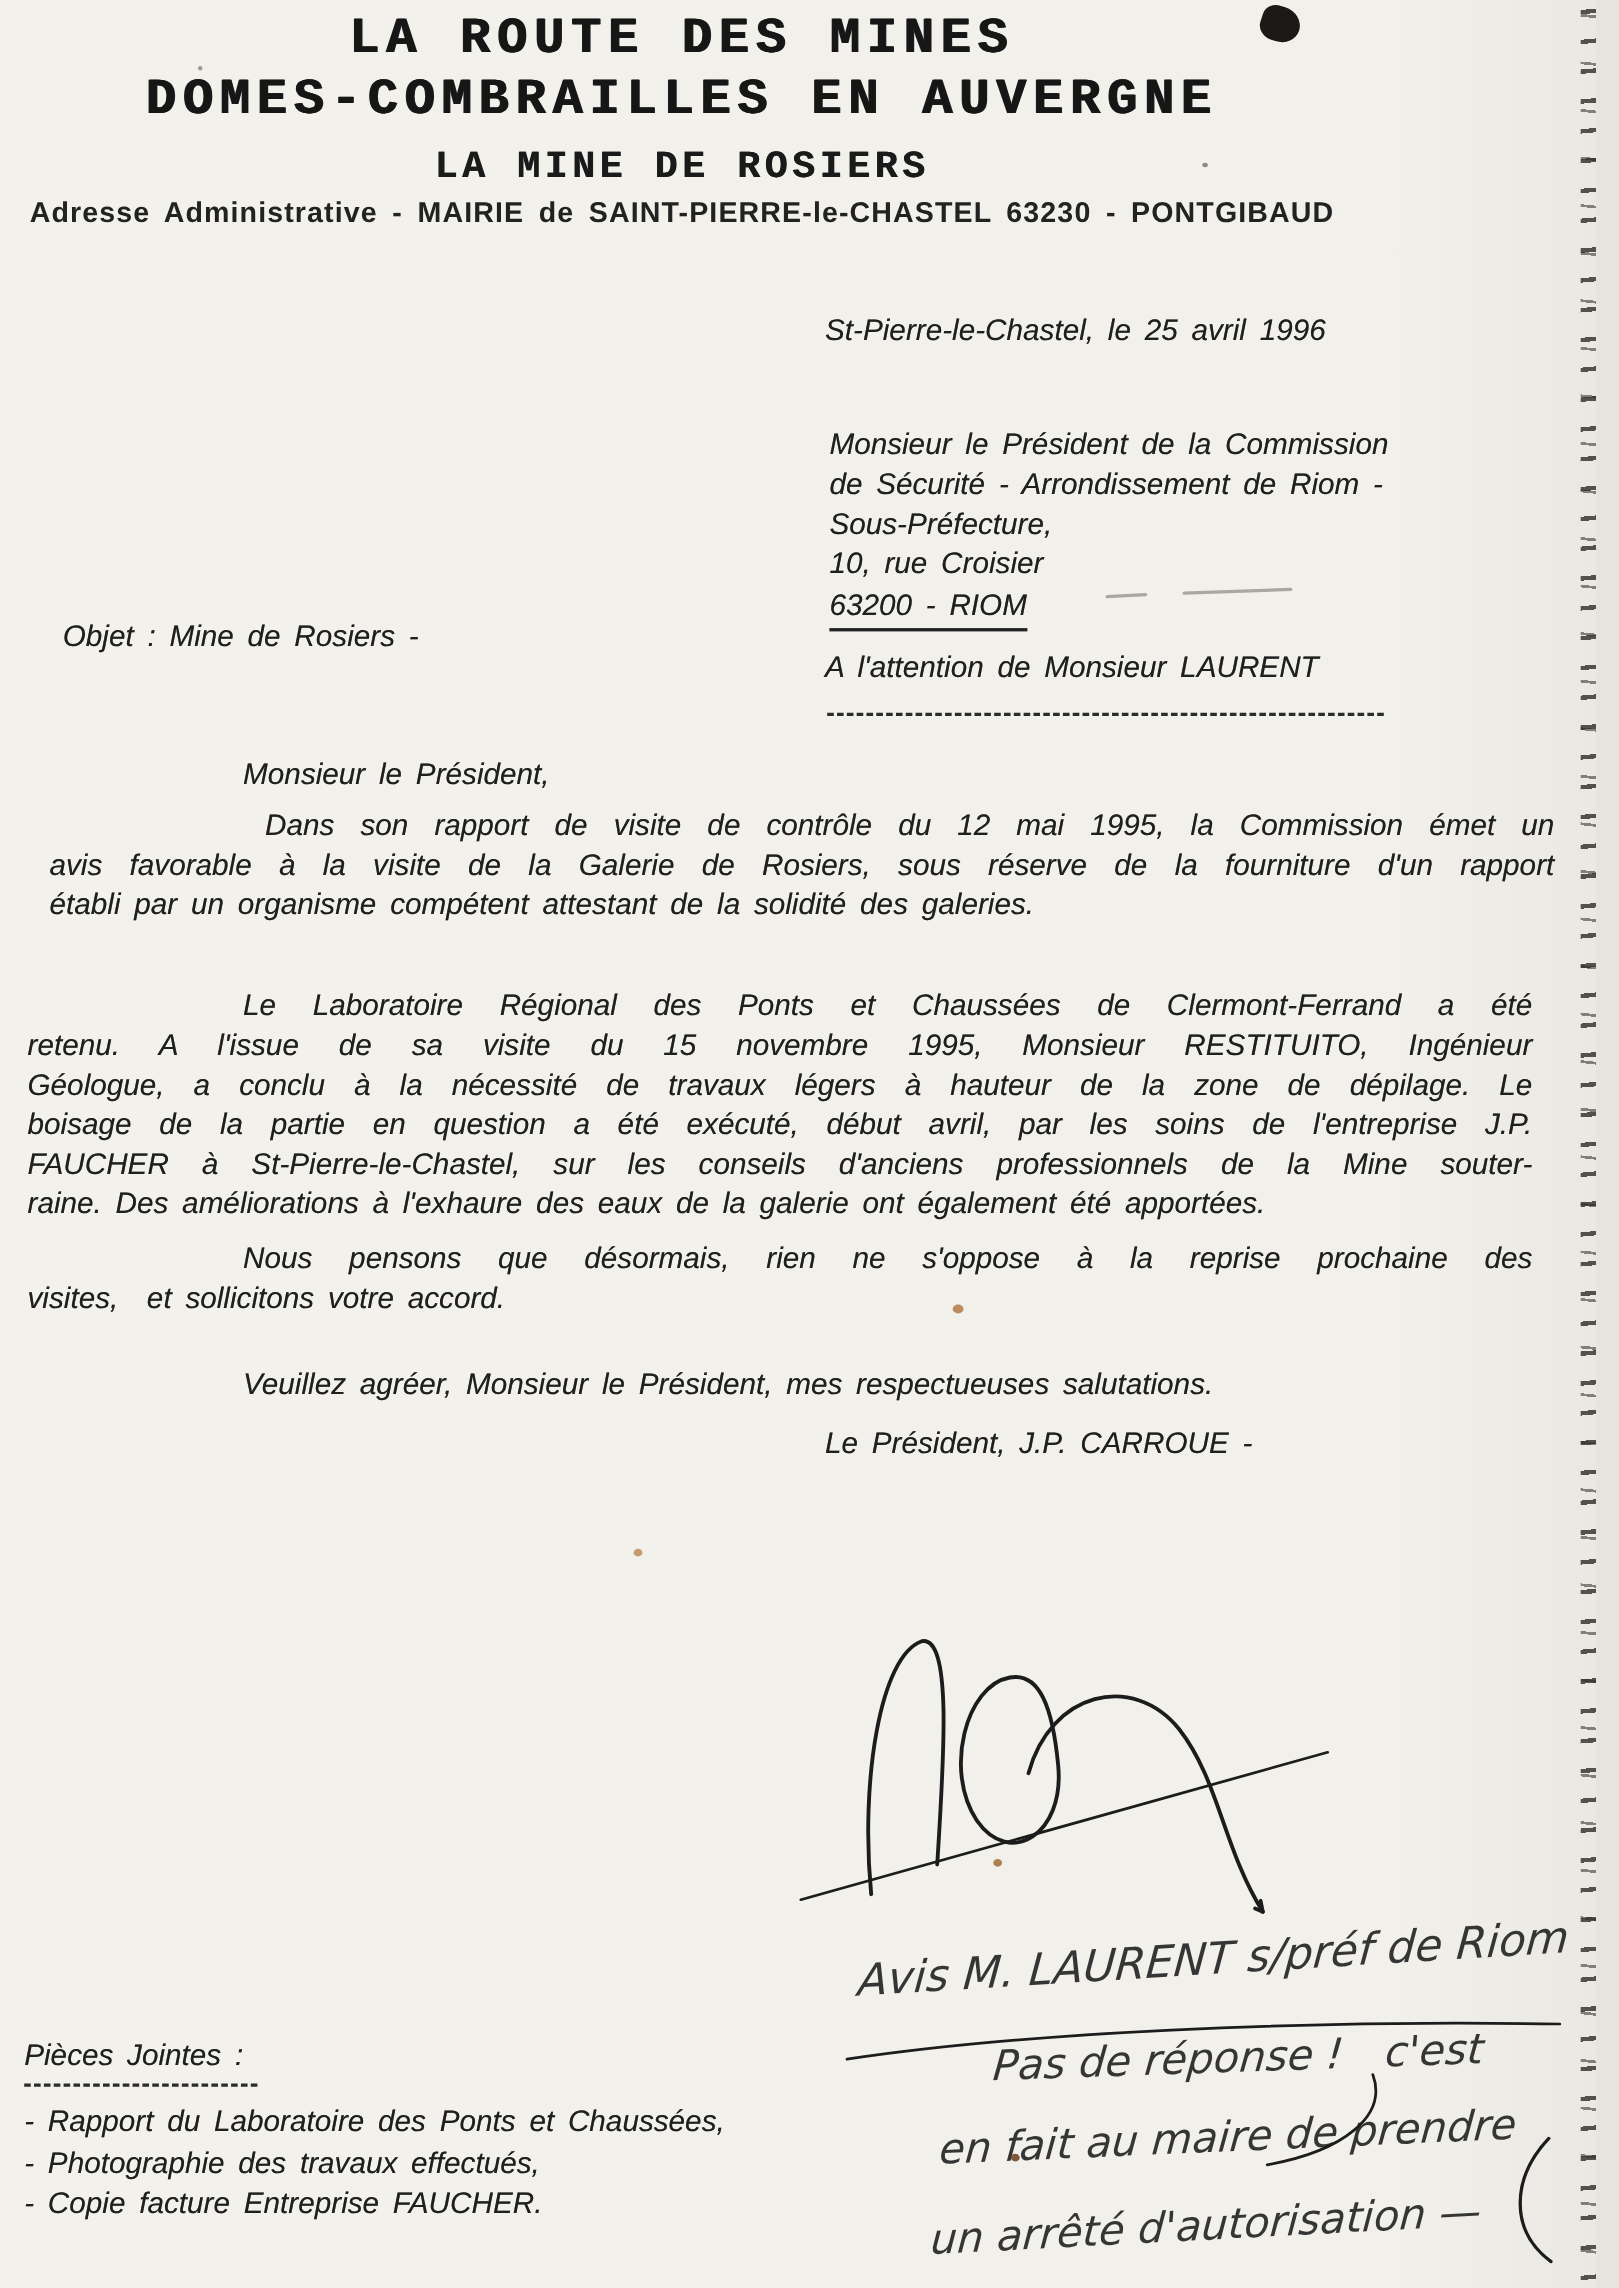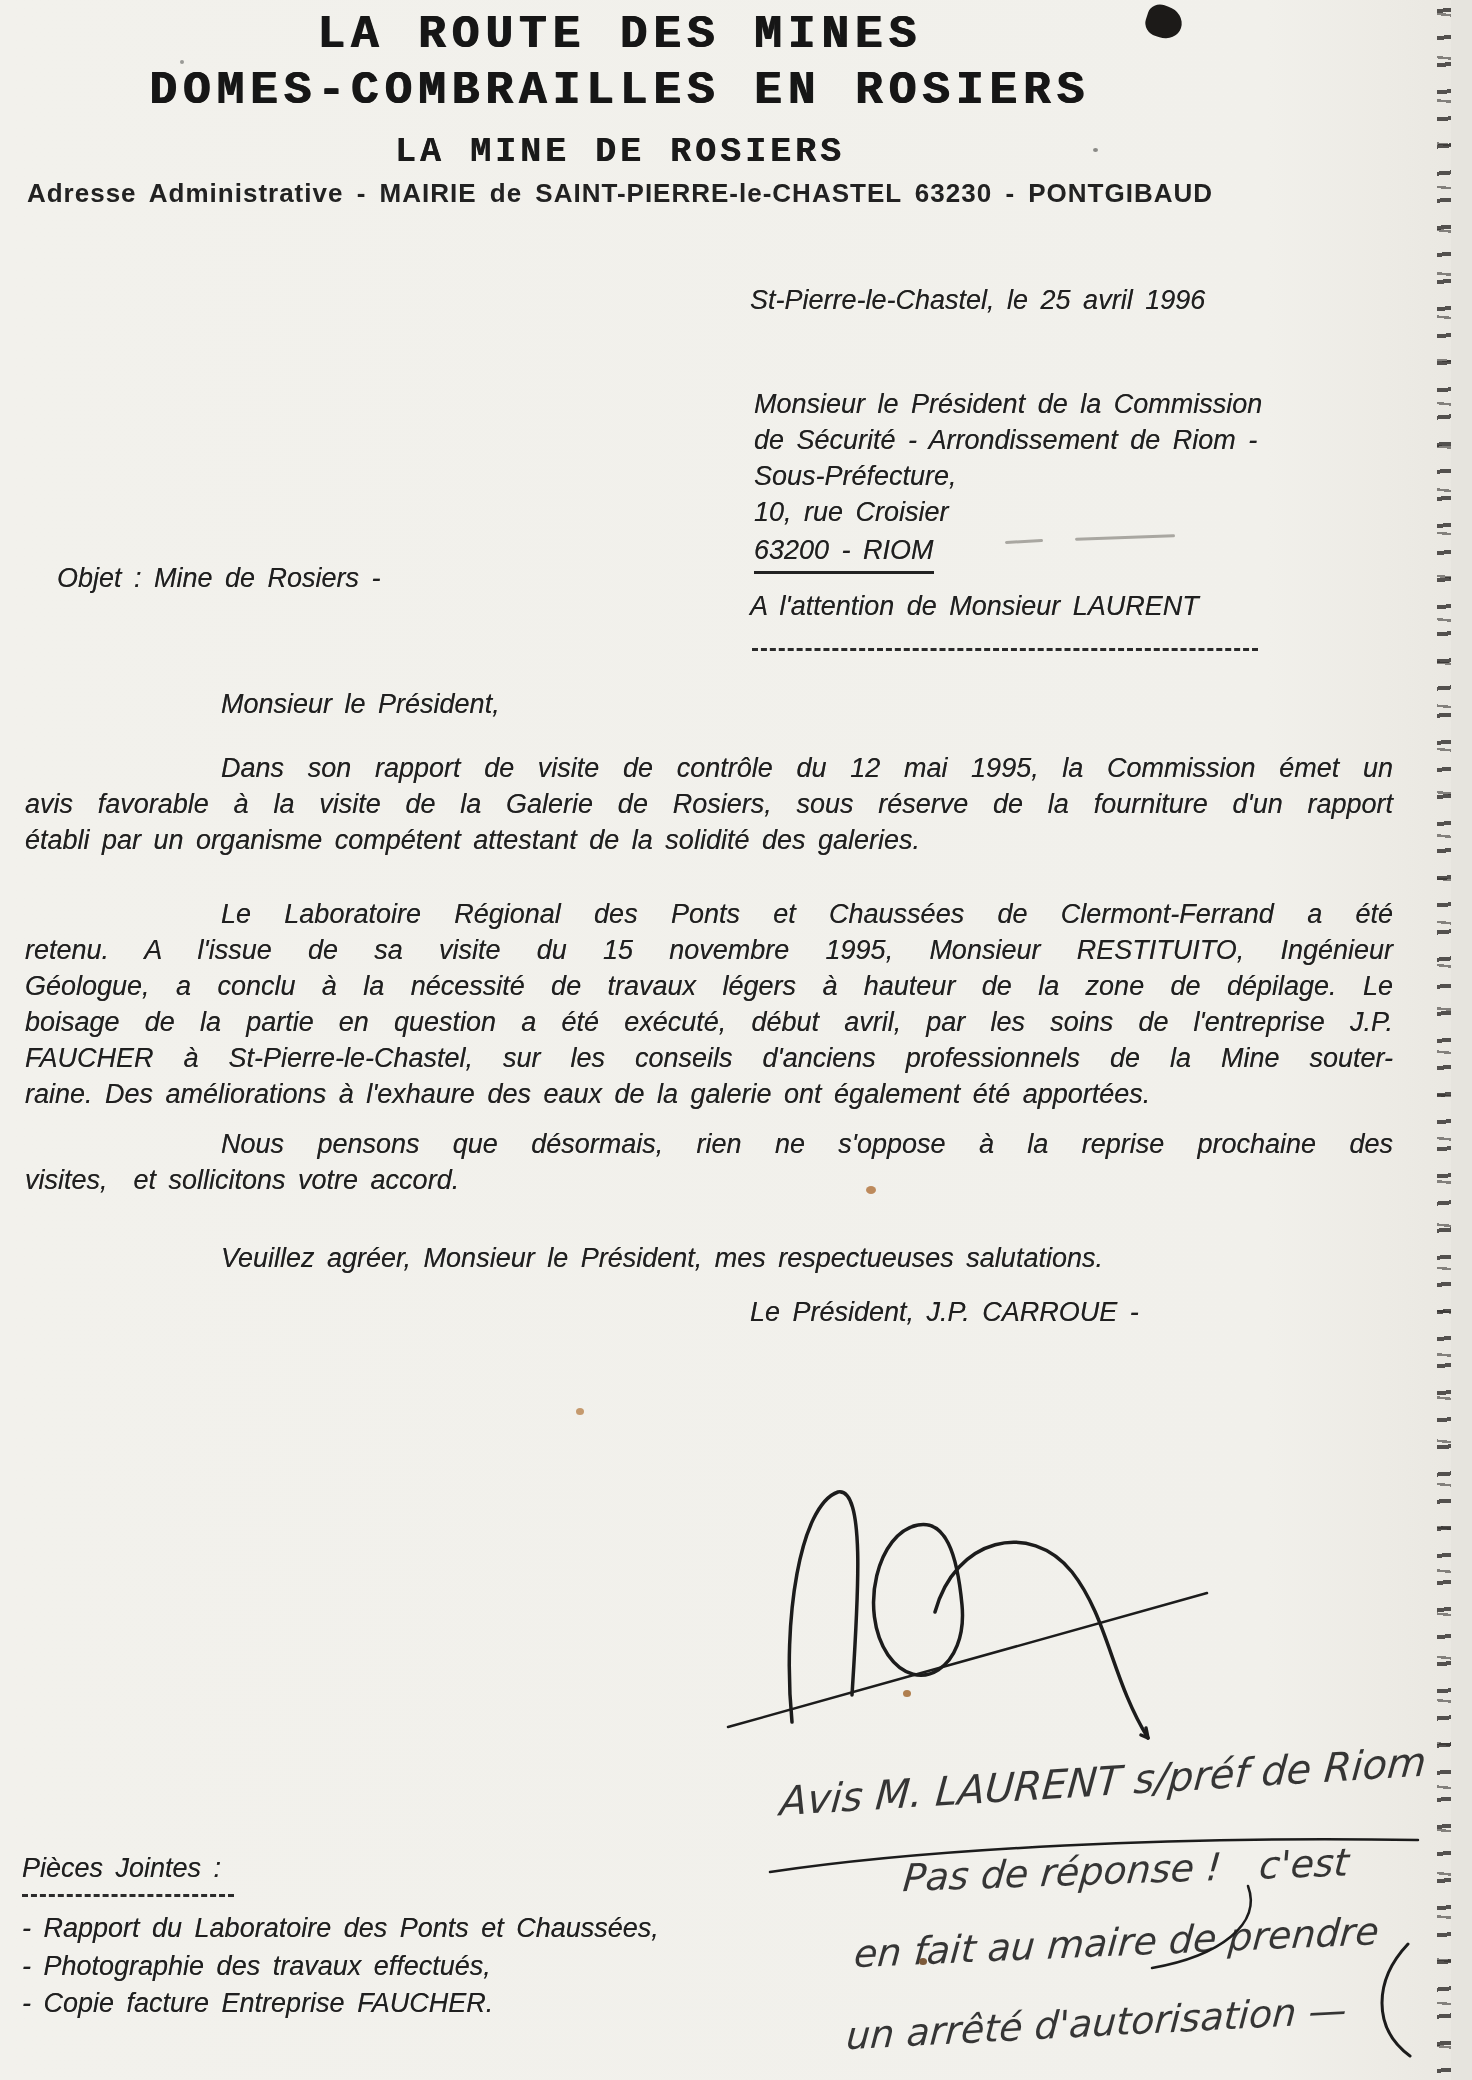--- a/index.html
+++ b/index.html
@@ -58,21 +58,21 @@
   .spot{border-radius:50%;}
   .pencil{background:#a9a7a1;border-radius:2px;}
 </style>
 </head>
 <body>
 
 <div id="page">
 
   <div class="abs titleblock">
     <div class="title1">LA ROUTE DES MINES</div>
-    <div class="title2">DOMES-COMBRAILLES EN ROSIERS</div>
+    <div class="title2">DOMES-COMBRAILLES EN AUVERGNE</div>
     <div class="subtitle">LA MINE DE ROSIERS</div>
     <div class="addrline">Adresse Administrative - MAIRIE de SAINT-PIERRE-le-CHASTEL 63230 - PONTGIBAUD</div>
   </div>
 
   <div class="abs typed" style="left:750px;top:282px;">St-Pierre-le-Chastel, le 25 avril 1996</div>
 
   <div class="abs typed" style="left:754px;top:386px;">
     <span class="line">Monsieur le Président de la Commission</span>
     <span class="line">de Sécurité - Arrondissement de Riom -</span>
     <span class="line">Sous-Préfecture,</span>
@@ -82,21 +82,21 @@
 
   <div class="abs typed" style="left:35px;top:560px;margin-left:22px;">Objet : Mine de Rosiers -</div>
 
   <div class="abs typed" style="left:750px;top:588px;">A l'attention de Monsieur LAURENT</div>
   <div class="abs dashes" style="left:752px;top:628px;width:506px;height:20px;"></div>
 
   <div class="abs typed bodyblock" style="top:686px;">
     <span class="line indent">Monsieur le Président,</span>
   </div>
 
-  <div class="abs typed bodyblock" style="top:750px;">
+  <div class="abs typed bodyblock" style="top:732px;margin-left:20px;">
     <span class="line j indent">Dans son rapport de visite de contrôle du 12 mai 1995, la Commission émet un</span>
     <span class="line j">avis favorable à la visite de la Galerie de Rosiers, sous réserve de la fourniture d'un rapport</span>
     <span class="line">établi par un organisme compétent attestant de la solidité des galeries.</span>
   </div>
 
   <div class="abs typed bodyblock" style="top:896px;">
     <span class="line j indent">Le Laboratoire Régional des Ponts et Chaussées de Clermont-Ferrand a été</span>
     <span class="line j">retenu. A l'issue de sa visite du 15 novembre 1995, Monsieur RESTITUITO, Ingénieur</span>
     <span class="line j">Géologue, a conclu à la nécessité de travaux légers à hauteur de la zone de dépilage. Le</span>
     <span class="line j">boisage de la partie en question a été exécuté, début avril, par les soins de l'entreprise J.P.</span>

